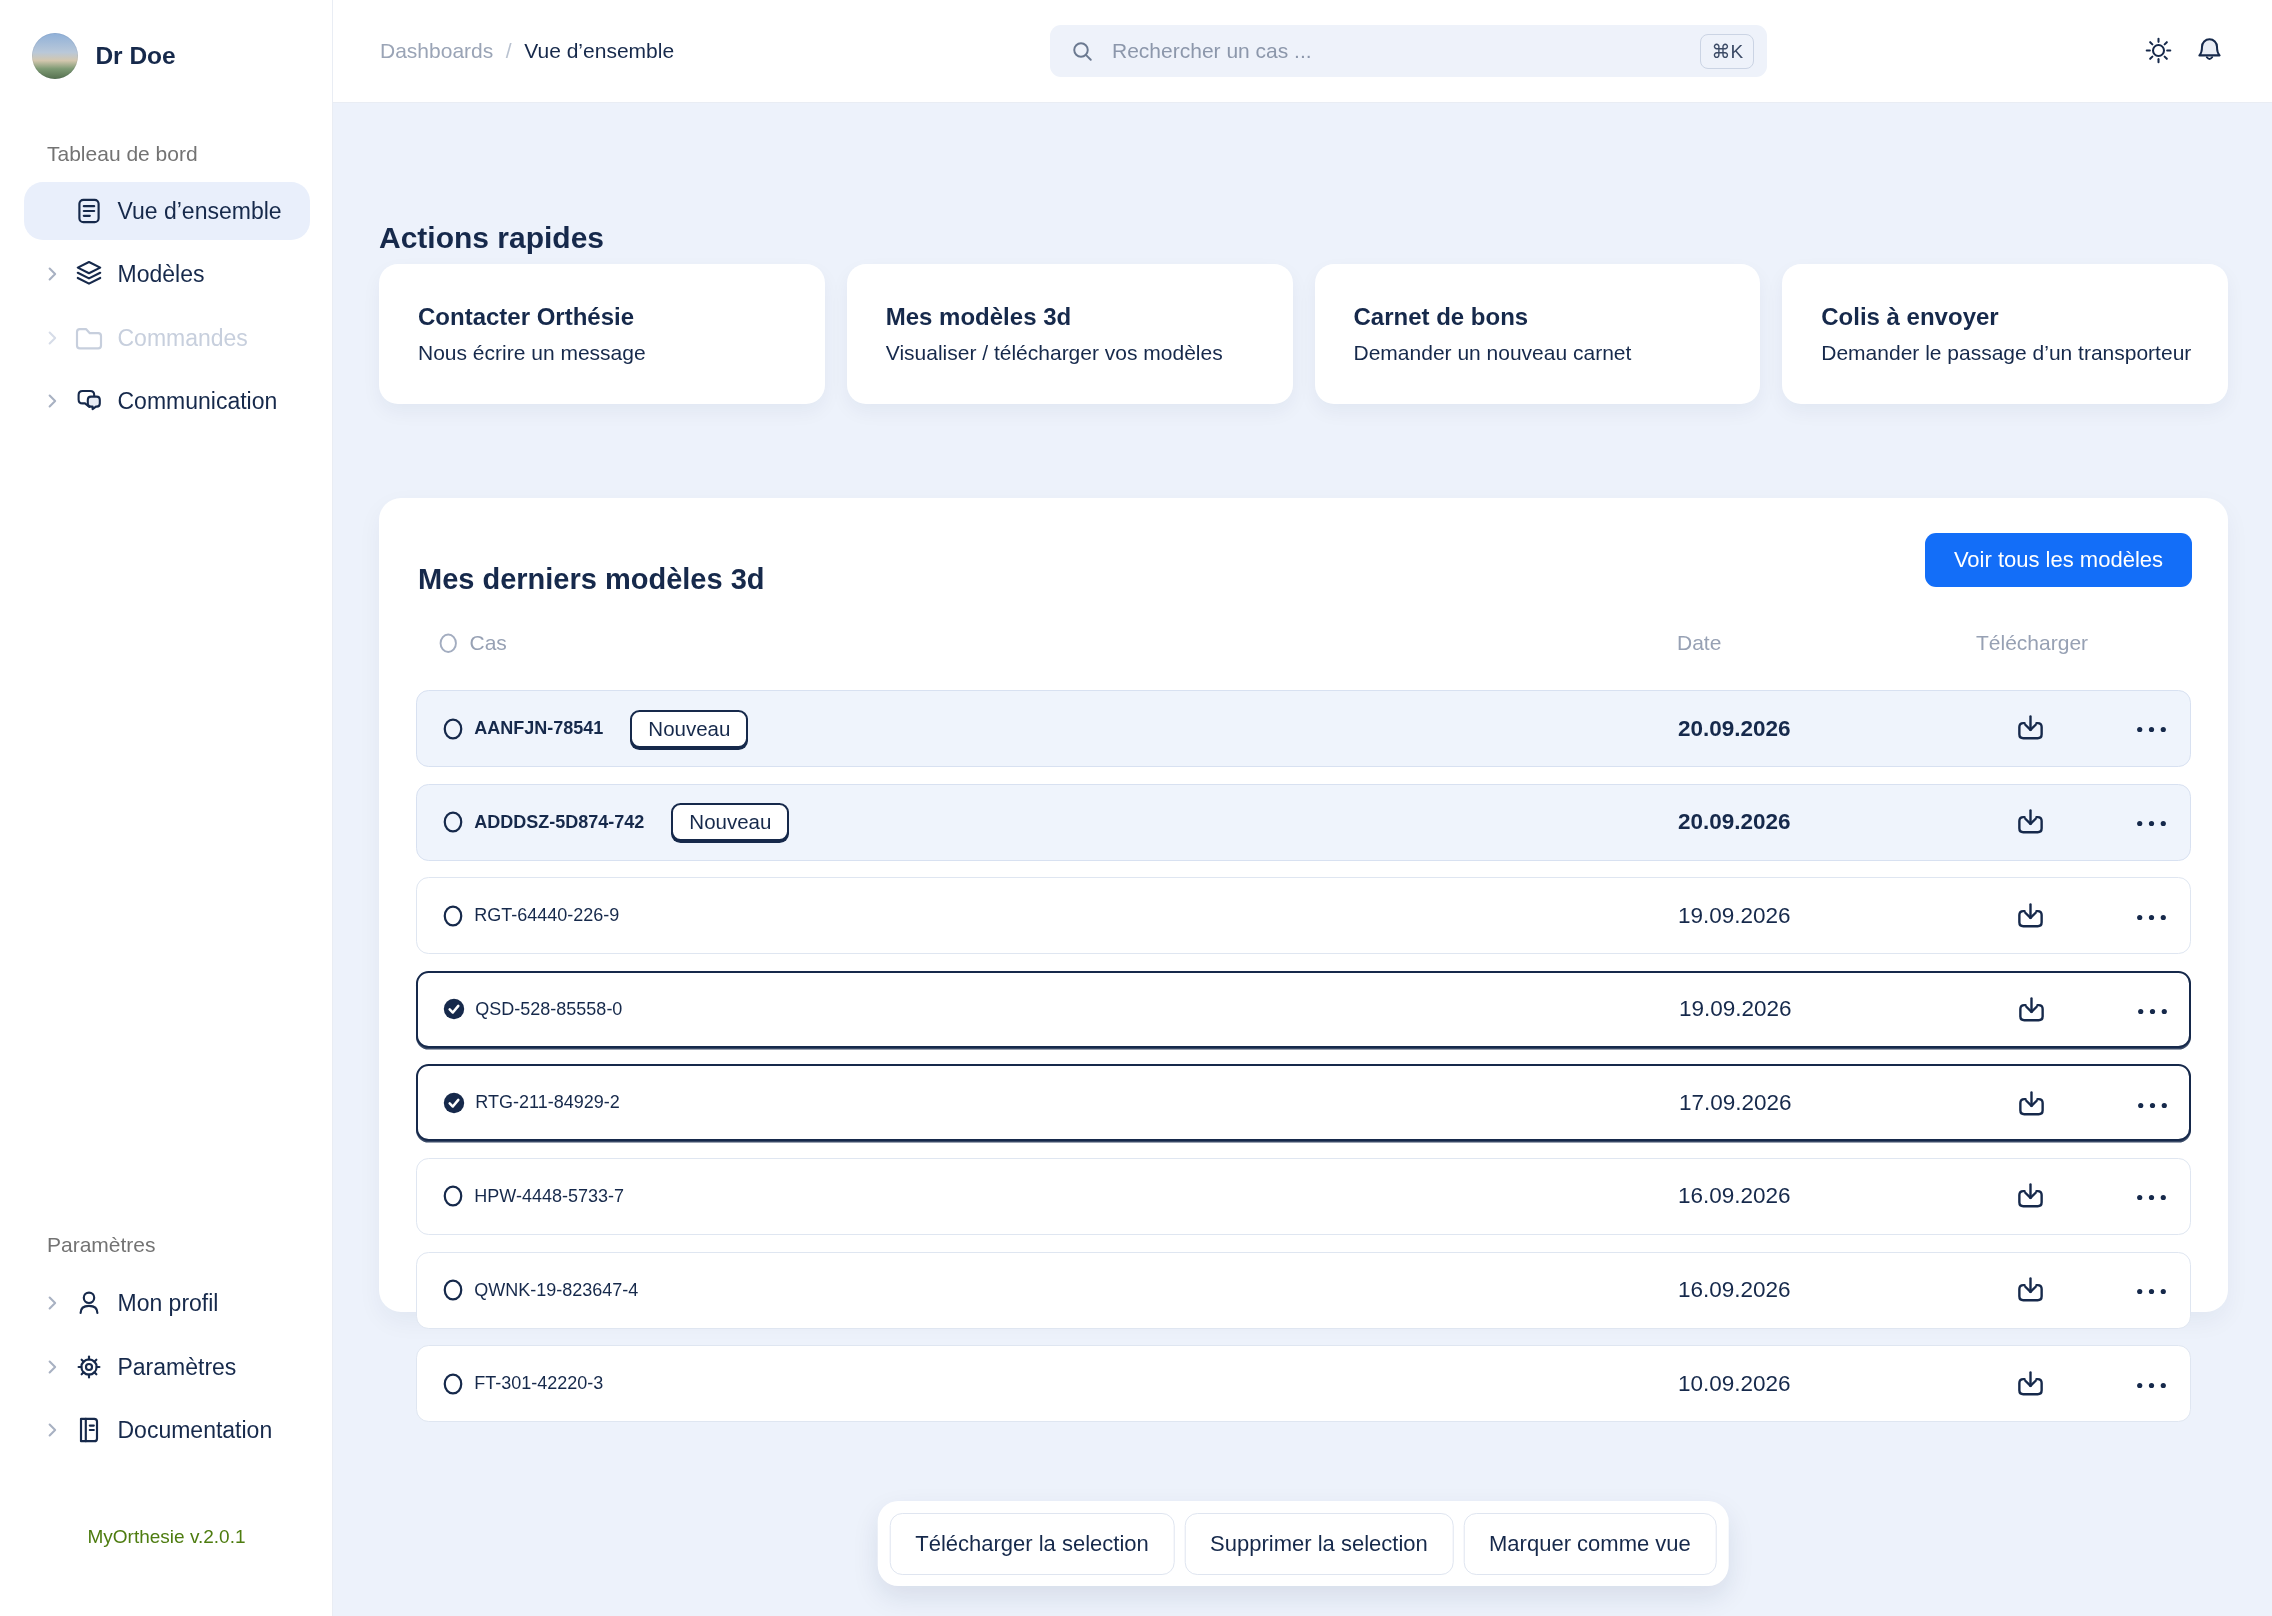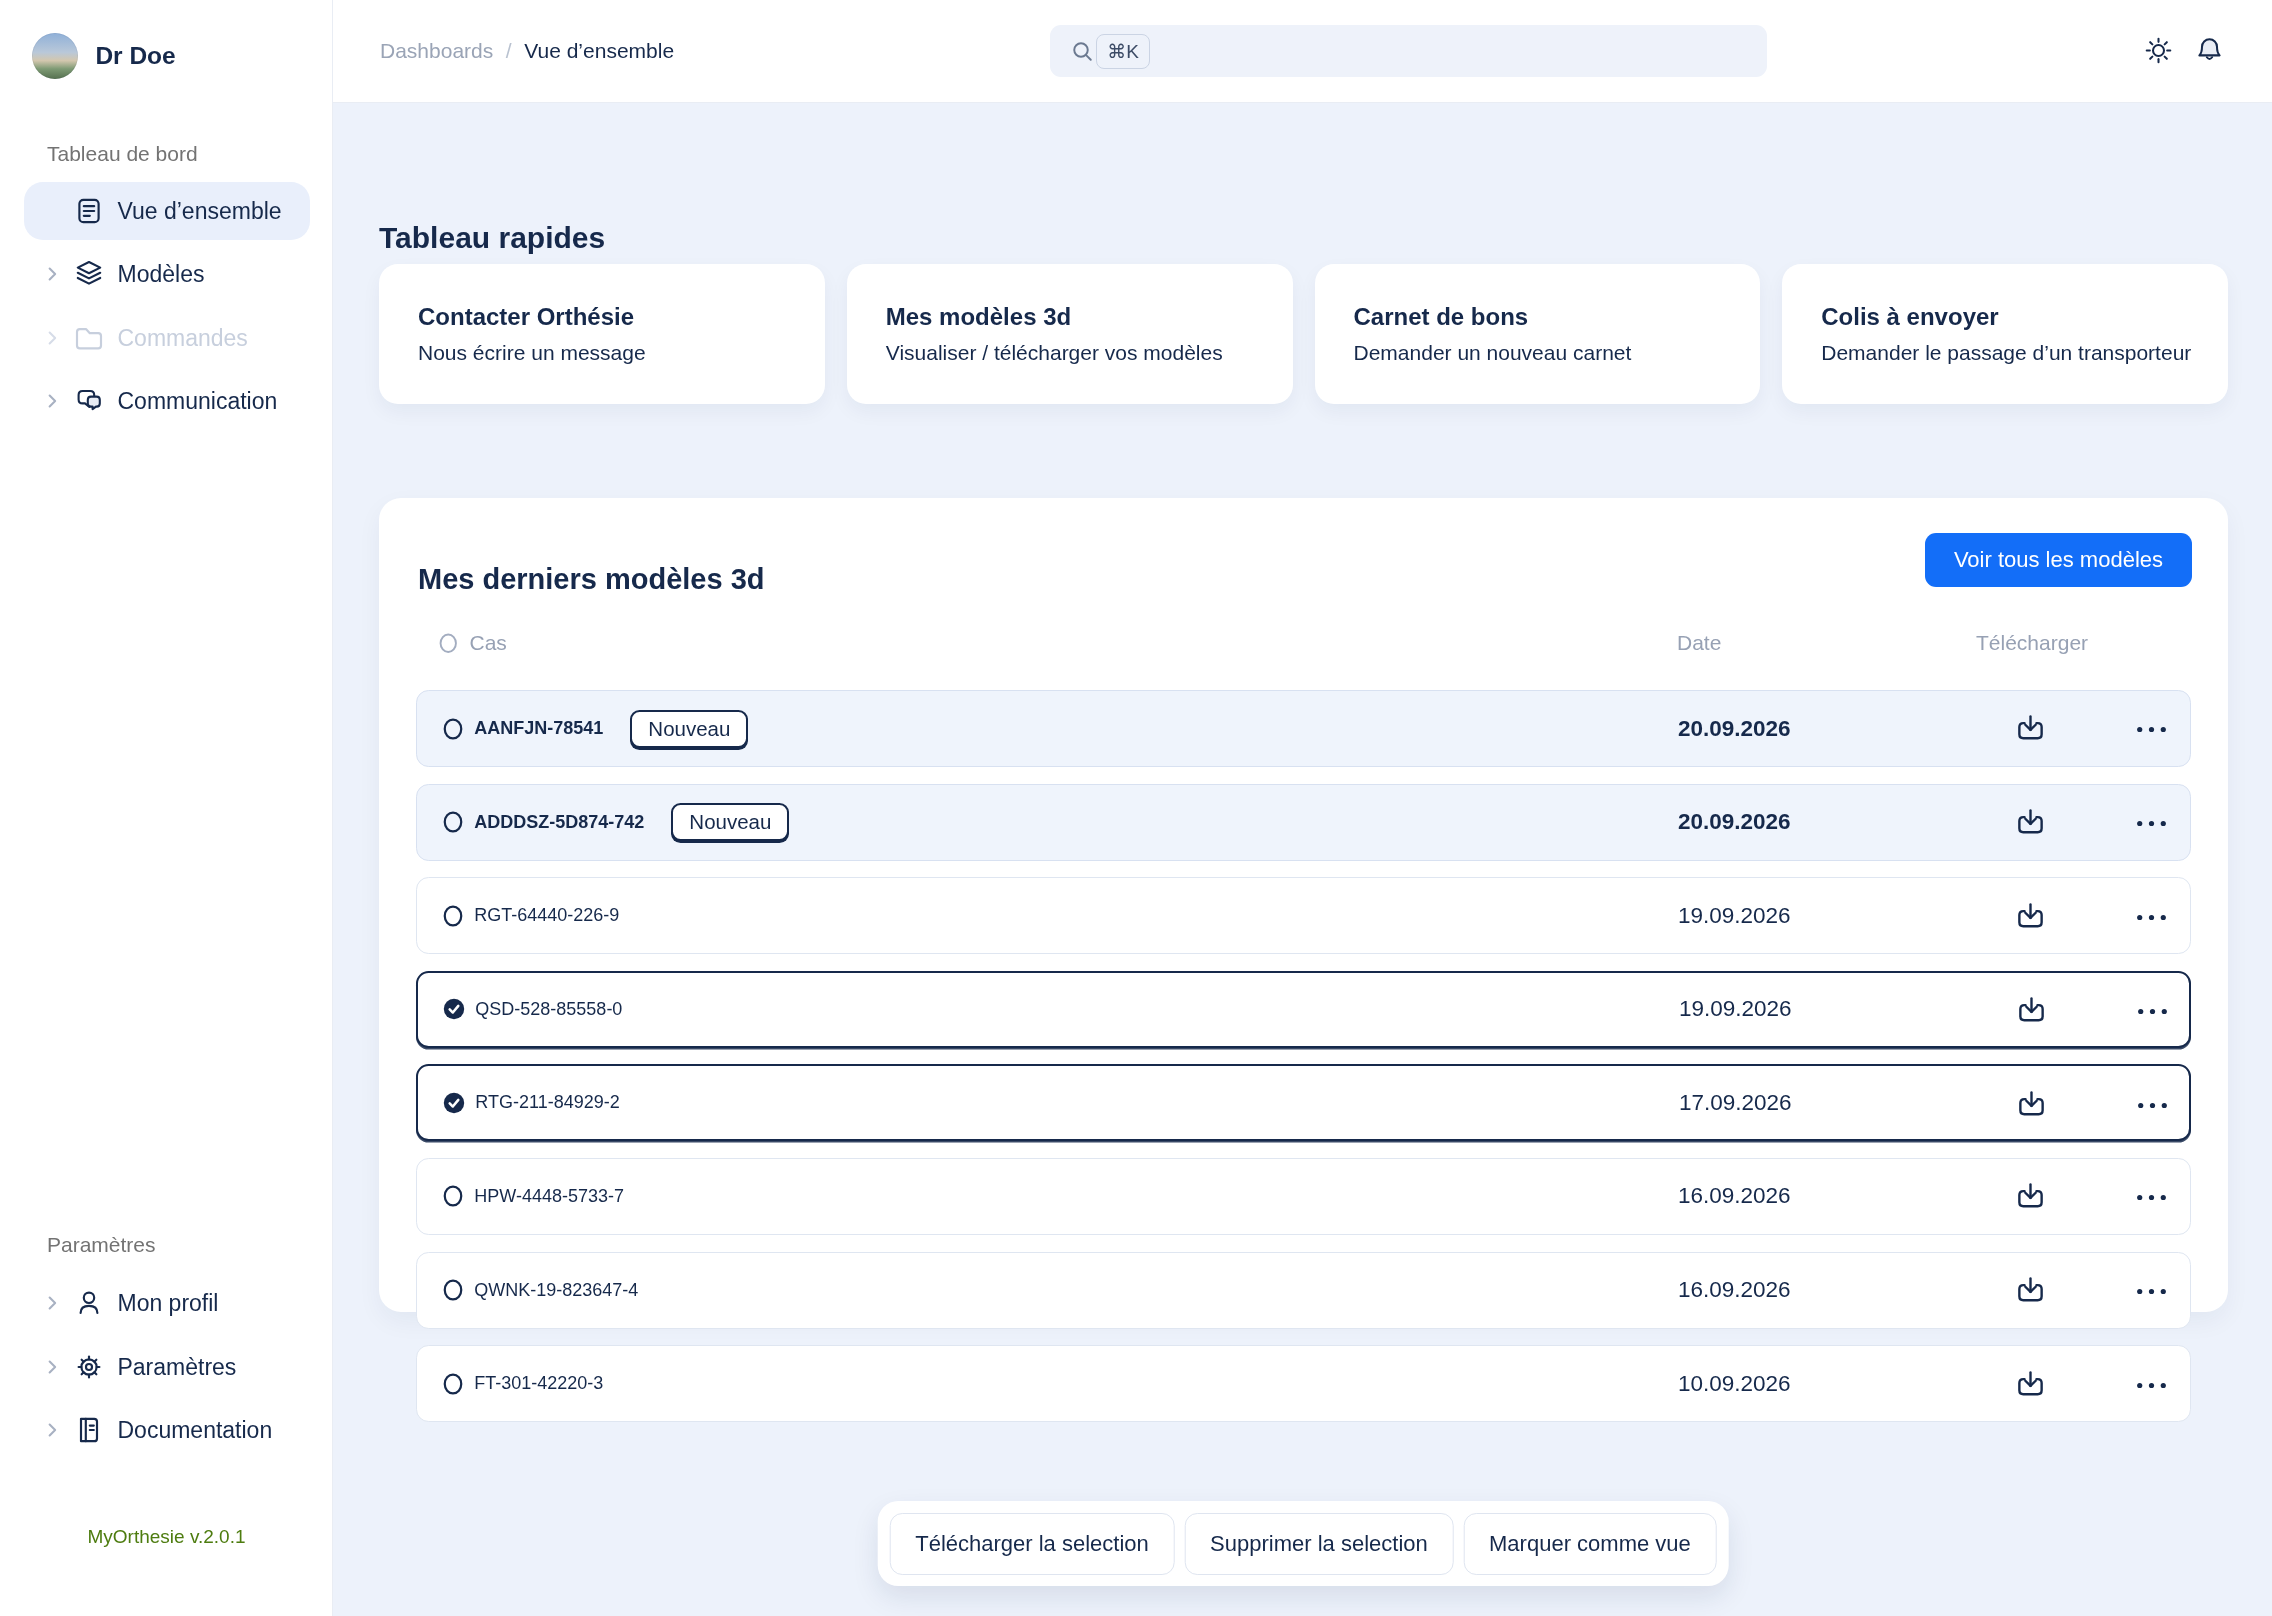--- a/index.html
+++ b/index.html
@@ -298,20 +298,21 @@
     <span class="bc-current">Vue d’ensemble</span>
   </div>
 
   <div class="searchbox">
     <span>
       <svg viewBox="0 0 36 36" width="27" height="27" fill="none" stroke="#6b7990" stroke-width="2.6" stroke-linecap="round">
         <circle cx="16" cy="16" r="9"></circle>
         <line x1="22.8" y1="22.8" x2="29" y2="29"></line>
       </svg>
     </span>
+    <input type="text" placeholder="Rechercher un cas ..." style="">
     <span class="kbd">⌘K</span>
   </div>
 
   <div class="top-icons">
     <button class="icon-btn">
       <svg viewBox="0 0 42 42" width="33" height="33" fill="none" stroke="currentColor" stroke-width="2.6" stroke-linecap="round">
         <circle cx="21" cy="21" r="7"></circle>
         <line x1="21" y1="6" x2="21" y2="10"></line>
           <line x1="21" y1="32" x2="21" y2="36"></line>
         <line x1="6" y1="21" x2="10" y2="21"></line>
@@ -326,21 +327,21 @@
       <svg viewBox="0 0 44 44" width="33" height="33" fill="none" stroke="currentColor" stroke-width="2.7" stroke-linecap="round" stroke-linejoin="round">
         <path d="M22 7 a10 10 0 0 1 10 10 c0 7 1.5 9.5 3.5 11.5 H8.5 c2-2 3.5-4.5 3.5-11.5 A10 10 0 0 1 22 7 z" fill="#e9edf5"></path>
         <path d="M18.5 31 q3.5 4.5 7 0" fill="none"></path>
       </svg>
     </button>
   </div>
 </header>
 
 <main class="main">
 
-  <h2 class="qa-title">Tableau rapides</h2>
+  <h2 class="qa-title">Actions rapides</h2>
 
   <div class="cards">
     <div class="card">
       <h3 class="card-title">Contacter Orthésie</h3>
       <p class="card-sub">Nous écrire un message</p>
     </div>
     <div class="card">
       <h3 class="card-title">Mes modèles 3d</h3>
       <p class="card-sub">Visualiser / télécharger vos modèles</p>
     </div>

